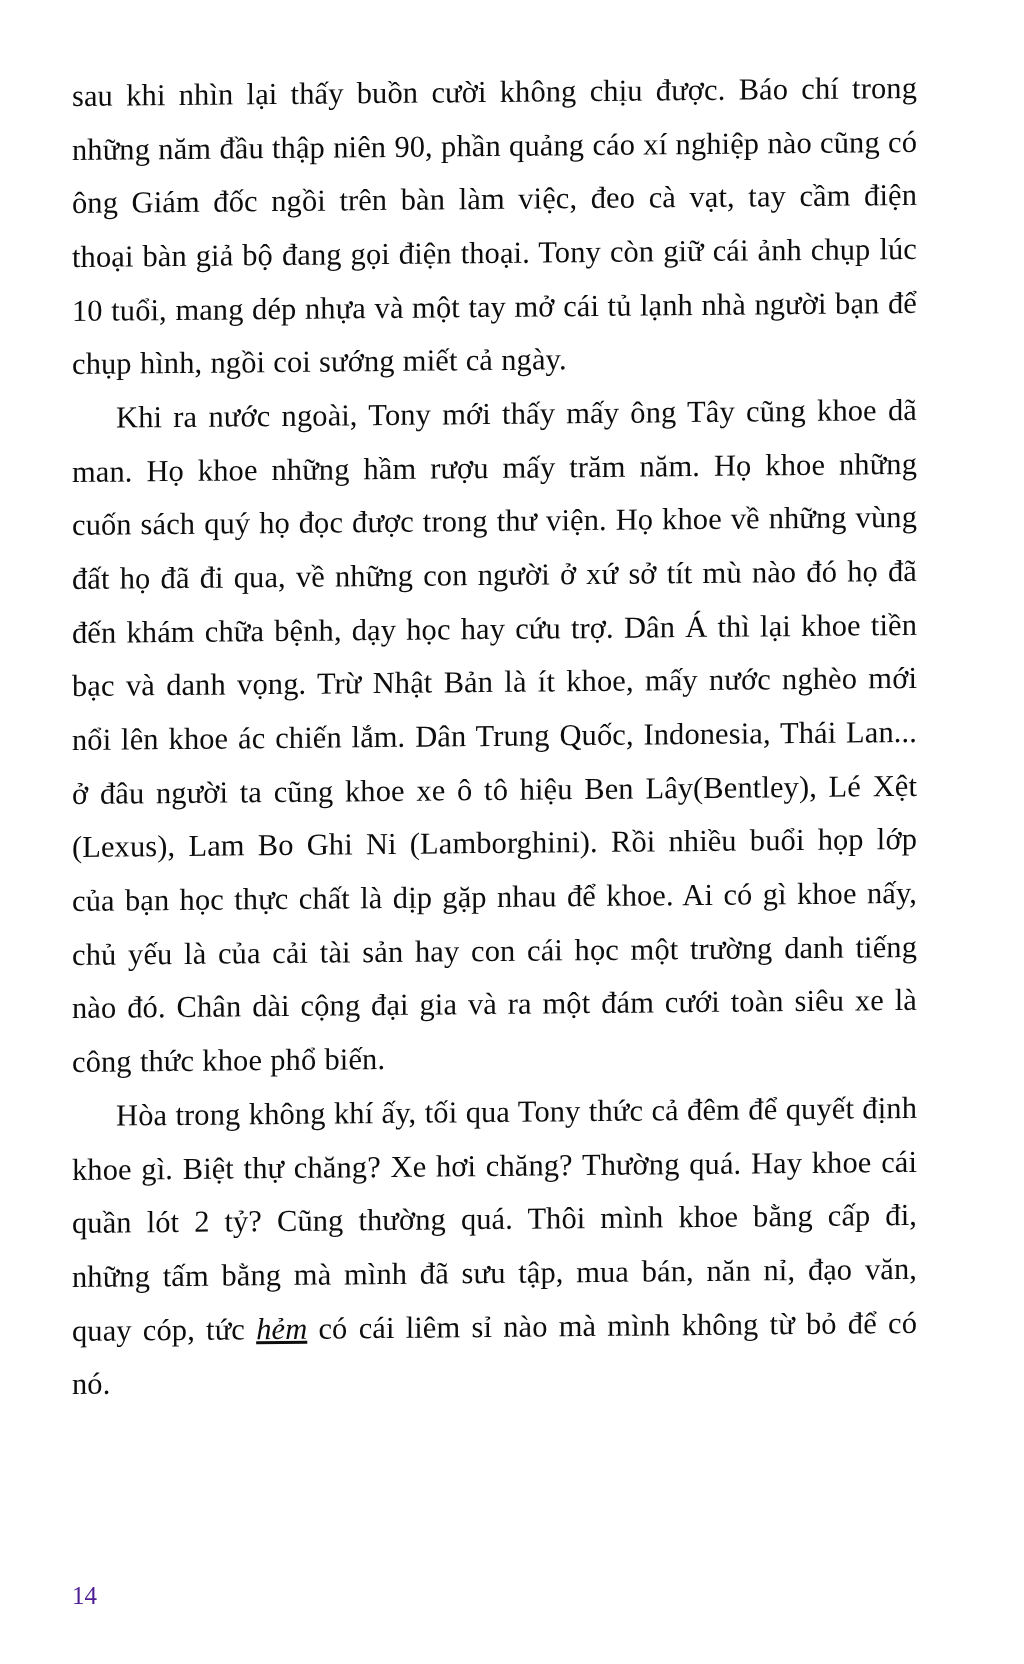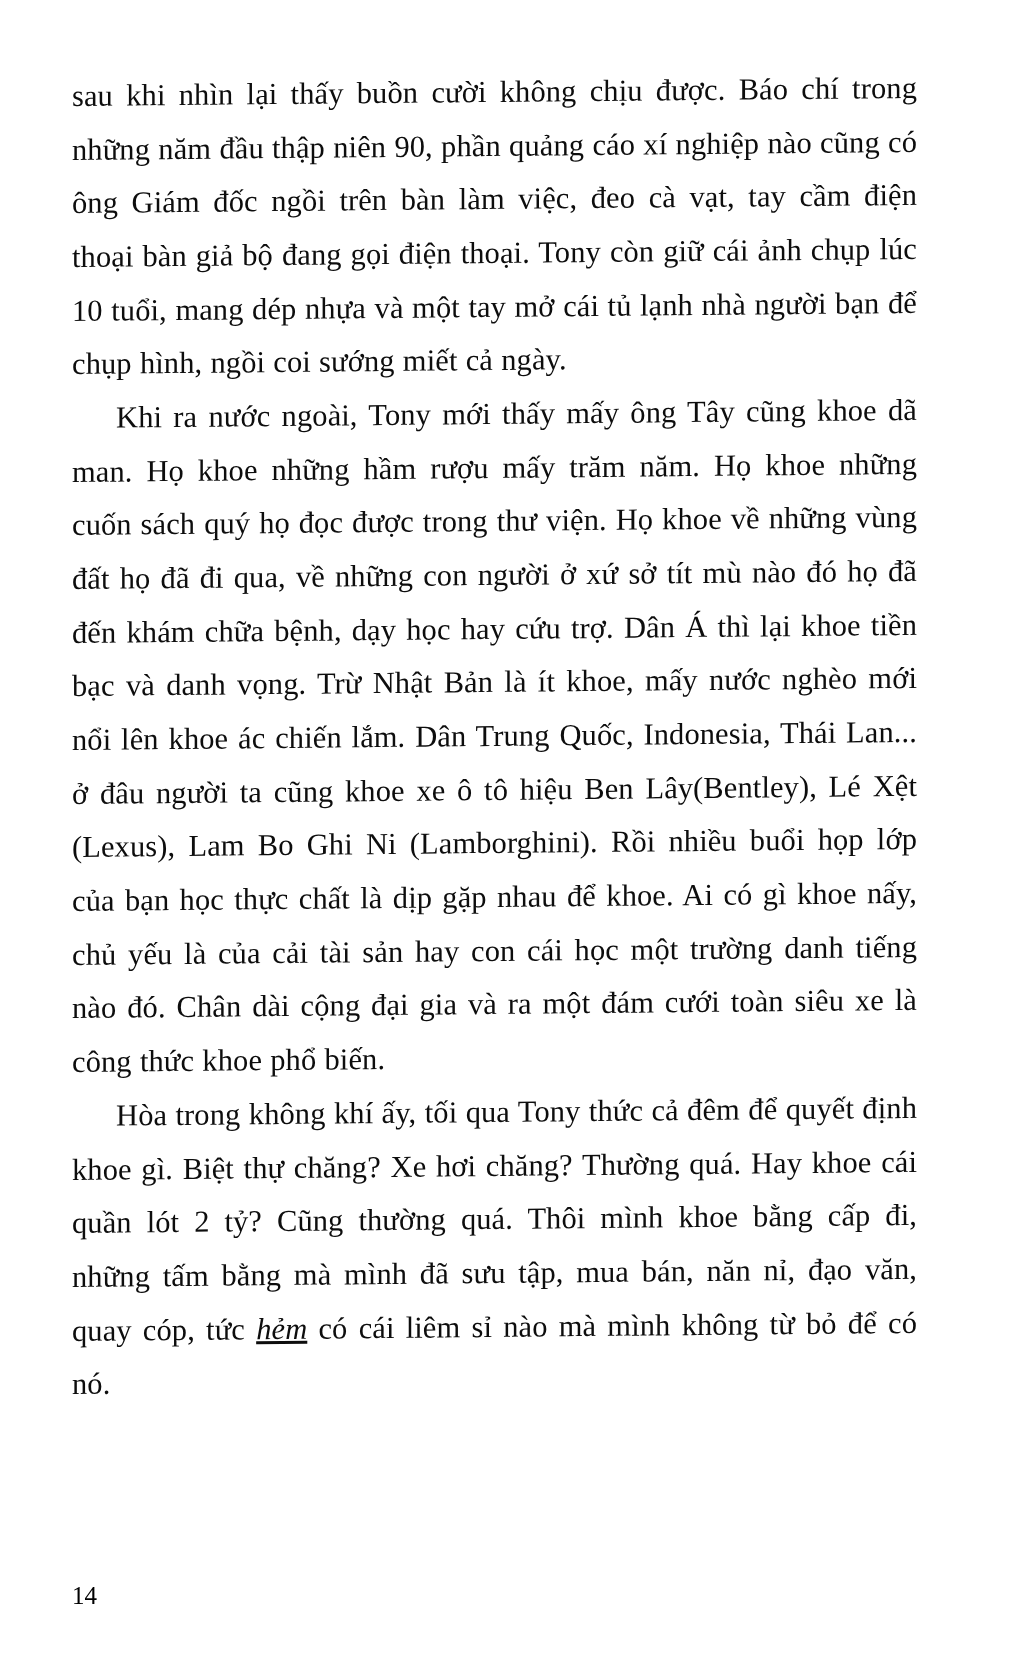--- a/index.html
+++ b/index.html
@@ -47,21 +47,21 @@
   em.italic {
     font-style: italic;
     text-decoration: underline;
   }
   .page-number {
     position: absolute;
     left: 72px;
     bottom: 54px;
     font-size: 25px;
     font-family: "Liberation Serif", serif;
-    color: #000000;
+    color: #4c1d95;
   }
 </style>
 </head>
 <body>
 
 <div class="page">
   <div class="body-text">
     <p class="skew">sau khi nhìn lại thấy buồn cười không chịu được. Báo chí trong những năm đầu thập niên 90, phần quảng cáo xí nghiệp nào cũng có ông Giám đốc ngồi trên bàn làm việc, đeo cà vạt, tay cầm điện thoại bàn giả bộ đang gọi điện thoại. Tony còn giữ cái ảnh chụp lúc 10 tuổi, mang dép nhựa và một tay mở cái tủ lạnh nhà người bạn để chụp hình, ngồi coi sướng miết cả ngày.</p>
     <p class="para-indent skew">Khi ra nước ngoài, Tony mới thấy mấy ông Tây cũng khoe dã man. Họ khoe những hầm rượu mấy trăm năm. Họ khoe những cuốn sách quý họ đọc được trong thư viện. Họ khoe về những vùng đất họ đã đi qua, về những con người ở xứ sở tít mù nào đó họ đã đến khám chữa bệnh, dạy học hay cứu trợ. Dân Á thì lại khoe tiền bạc và danh vọng. Trừ Nhật Bản là ít khoe, mấy nước nghèo mới nổi lên khoe ác chiến lắm. Dân Trung Quốc, Indonesia, Thái Lan... ở đâu người ta cũng khoe xe ô tô hiệu Ben Lây(Bentley), Lé Xệt (Lexus), Lam Bo Ghi Ni (Lamborghini). Rồi nhiều buổi họp lớp của bạn học thực chất là dịp gặp nhau để khoe. Ai có gì khoe nấy, chủ yếu là của cải tài sản hay con cái học một trường danh tiếng nào đó. Chân dài cộng đại gia và ra một đám cưới toàn siêu xe là công thức khoe phổ biến.</p>
     <p class="para-indent skew"><span>Hòa trong không khí ấy, tối qua Tony thức cả đêm để quyết định khoe gì. Biệt thự chăng? Xe hơi chăng? Thường quá. Hay khoe cái quần lót 2 tỷ? Cũng thường quá. Thôi mình khoe bằng cấp đi, những tấm bằng mà mình đã sưu tập, mua bán, năn nỉ, đạo văn, quay cóp, tức </span><em class="italic">hẻm</em><span> có cái liêm sỉ nào mà mình không từ bỏ để có nó.</span></p>

